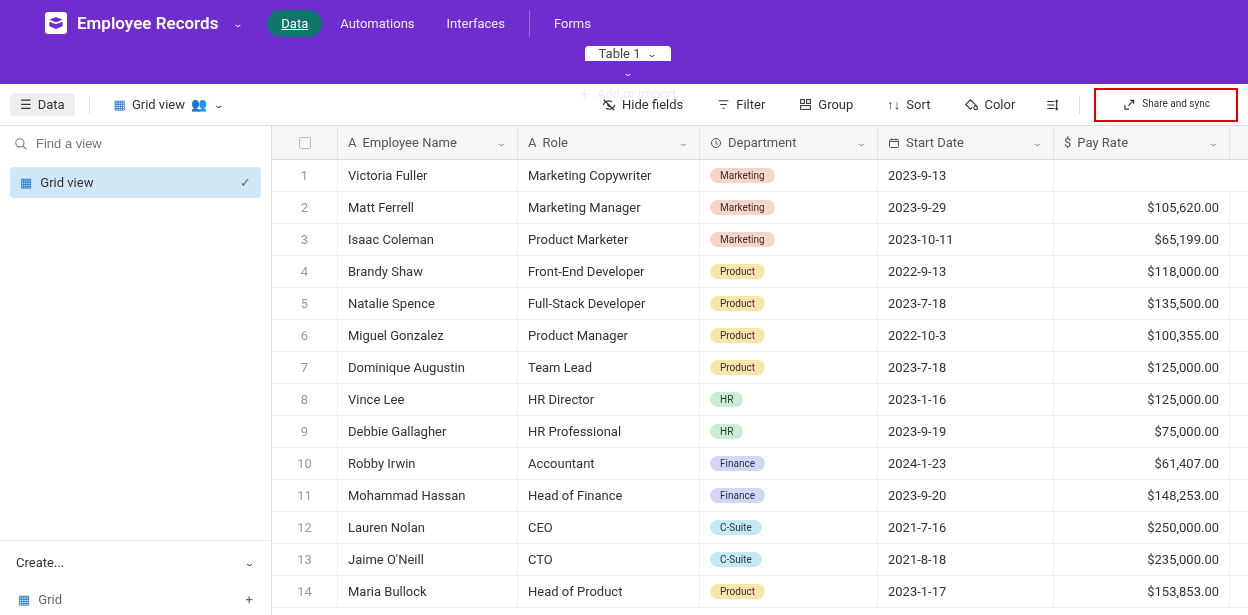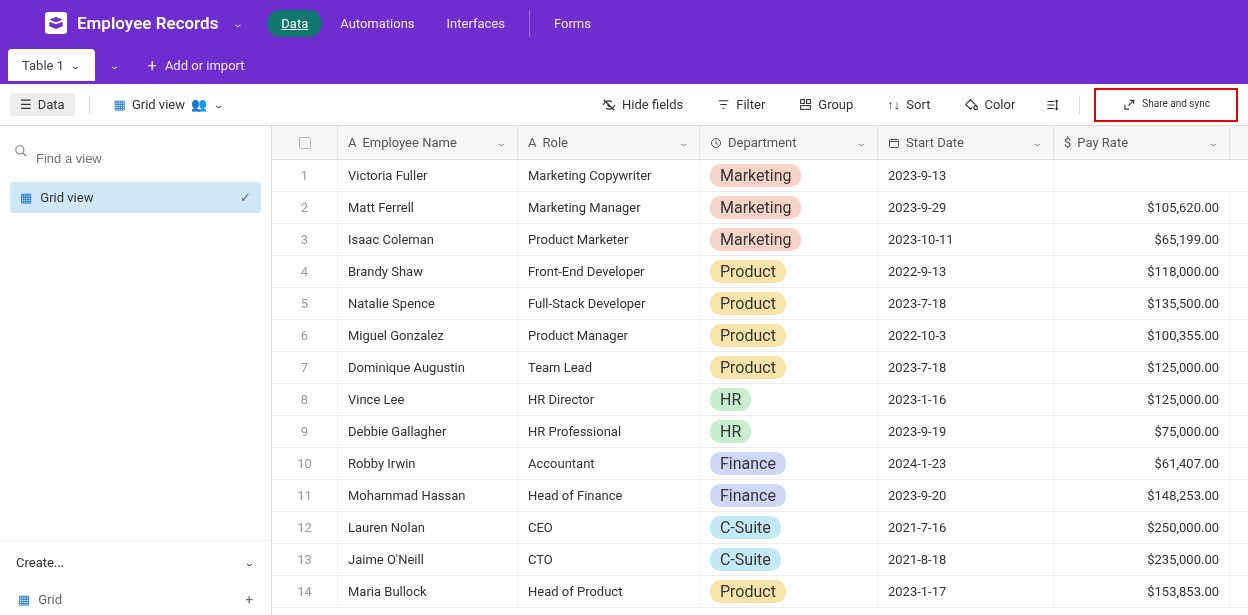--- a/index.html
+++ b/index.html
@@ -10,39 +10,39 @@
 .logo-block { display:flex; align-items:center; gap:10px; cursor:pointer;margin-left:29px; }
 .logo-box { width:22px; height:22px; background:#fff; color:#6f2cce; display:flex; align-items:center; justify-content:center; border-radius:3px; font-size:14px; }
 .base-name { font-size:17px; font-weight:600; }
 .chev { margin-left:4px; opacity:.9; }
 .tabs-top { display:flex; margin-left:24px; gap:4px; }
 .topnav-item { padding:6px 14px; border-radius:14px; color:#f1e8ff; cursor:pointer; font-size:13px; }
 .topnav-item.active { background:#0f766e; color:#fff;text-decoration:underline; }
 .topnav-sep { width:1px; background:rgba(255,255,255,.3); margin:0 6px; }
 
 
-.tabbar { background:#6f2cce; height:38px; display:flex; align-items:center; padding-left:8px; gap:4px; color:#fff; }
+.tabbar { background:#6f2cce; height:38px; display:flex; align-items:center; padding-left:8px; gap:4px; color:#fff;flex-direction:column; }
 .table-tab { background:#fff; color:#444; height:32px; padding:0 14px; display:flex; align-items:center; gap:6px; border-top-left-radius:4px; border-top-right-radius:4px; cursor:pointer; }
 .purple-btn { height:32px; padding:0 14px; display:flex; align-items:center; gap:8px; color:#f1e8ff; cursor:pointer; border-radius:4px 4px 0 0; }
 .plus { font-size:16px; }
 
 
 .toolbar { height:42px; border-bottom:1px solid #ddd; display:flex; align-items:center; padding:0 10px; gap:14px; background:#fff; }
 .tool-btn { display:flex; align-items:center; gap:6px; padding:4px 10px; border-radius:4px; cursor:pointer; color:#333; font-size:13px; }
 .tool-btn.views { background:#eee; }
 .tool-btn.grid { color:#1f76d2; }
 .tool-sep { width:1px; height:18px; background:#ddd; }
 .share-btn { border:2px solid #e30000; padding:8px 26px; display:flex; align-items:flex-start; gap:6px; font-size:10px; cursor:pointer; }
 
 
 .main { display:flex; height:calc(615px - 46px - 38px - 42px); }
 
 .sidebar { width:272px; border-right:1px solid #ddd; display:flex; flex-direction:column; }
 .find-view { padding:10px 14px; display:flex; align-items:center; gap:8px; color:#888; }
-.find-view input { border:none; outline:none; font-size:13px; color:#333; width:100%;margin-top:15px; }
+.find-view input { border:none; outline:none; font-size:13px; color:#333; width:100%; }
 .view-item { margin:6px 10px; padding:8px 10px; background:#cfe8f7; border-radius:4px; display:flex; align-items:center; gap:8px; color:#333; position:relative; }
 .view-item .check { margin-left:auto; color:#666; }
 .sidebar-footer { margin-top:auto; border-top:1px solid #eee; }
 .create-row { padding:14px 16px; display:flex; align-items:center; color:#333; cursor:pointer; }
 .create-row .chev2 { margin-left:auto; }
 .sub-row { padding:8px 18px; display:flex; align-items:center; gap:8px; color:#666; }
 .sub-row .plus2 { margin-left:auto; }
 
 
 .grid { flex:1; overflow:auto; }
@@ -58,21 +58,21 @@
 
 .grid-row { display:flex; height:32px; border-bottom:1px solid #eee; }
 .cell { display:flex; align-items:center; padding:0 10px; border-right:1px solid #f0f0f0; font-size:13px; }
 .cell.num { width:66px; color:#999; justify-content:center; position:relative; }
 .cell.name { width:180px; }
 .cell.role { width:182px; }
 .cell.dept { width:178px; }
 .cell.date { width:176px; }
 .cell.pay { width:176px; justify-content:flex-end; }
 
-.pill { padding:2px 10px; border-radius:10px; font-size:16px; }
+.pill { padding:2px 10px; border-radius:10px; font-size:10px; }
 .pill-marketing { background:#f9d4c9; }
 .pill-product { background:#f9e4aa; }
 .pill-hr { background:#c8efcf; }
 .pill-finance { background:#cfd8f7; }
 .pill-csuite { background:#c4eaf7; }
 
 .checkbox { width:12px; height:12px; border:1px solid #bbb; border-radius:2px; }
 
 .ichev { display:inline-block; transform:scaleY(.7); }
 svg { display:block; }

